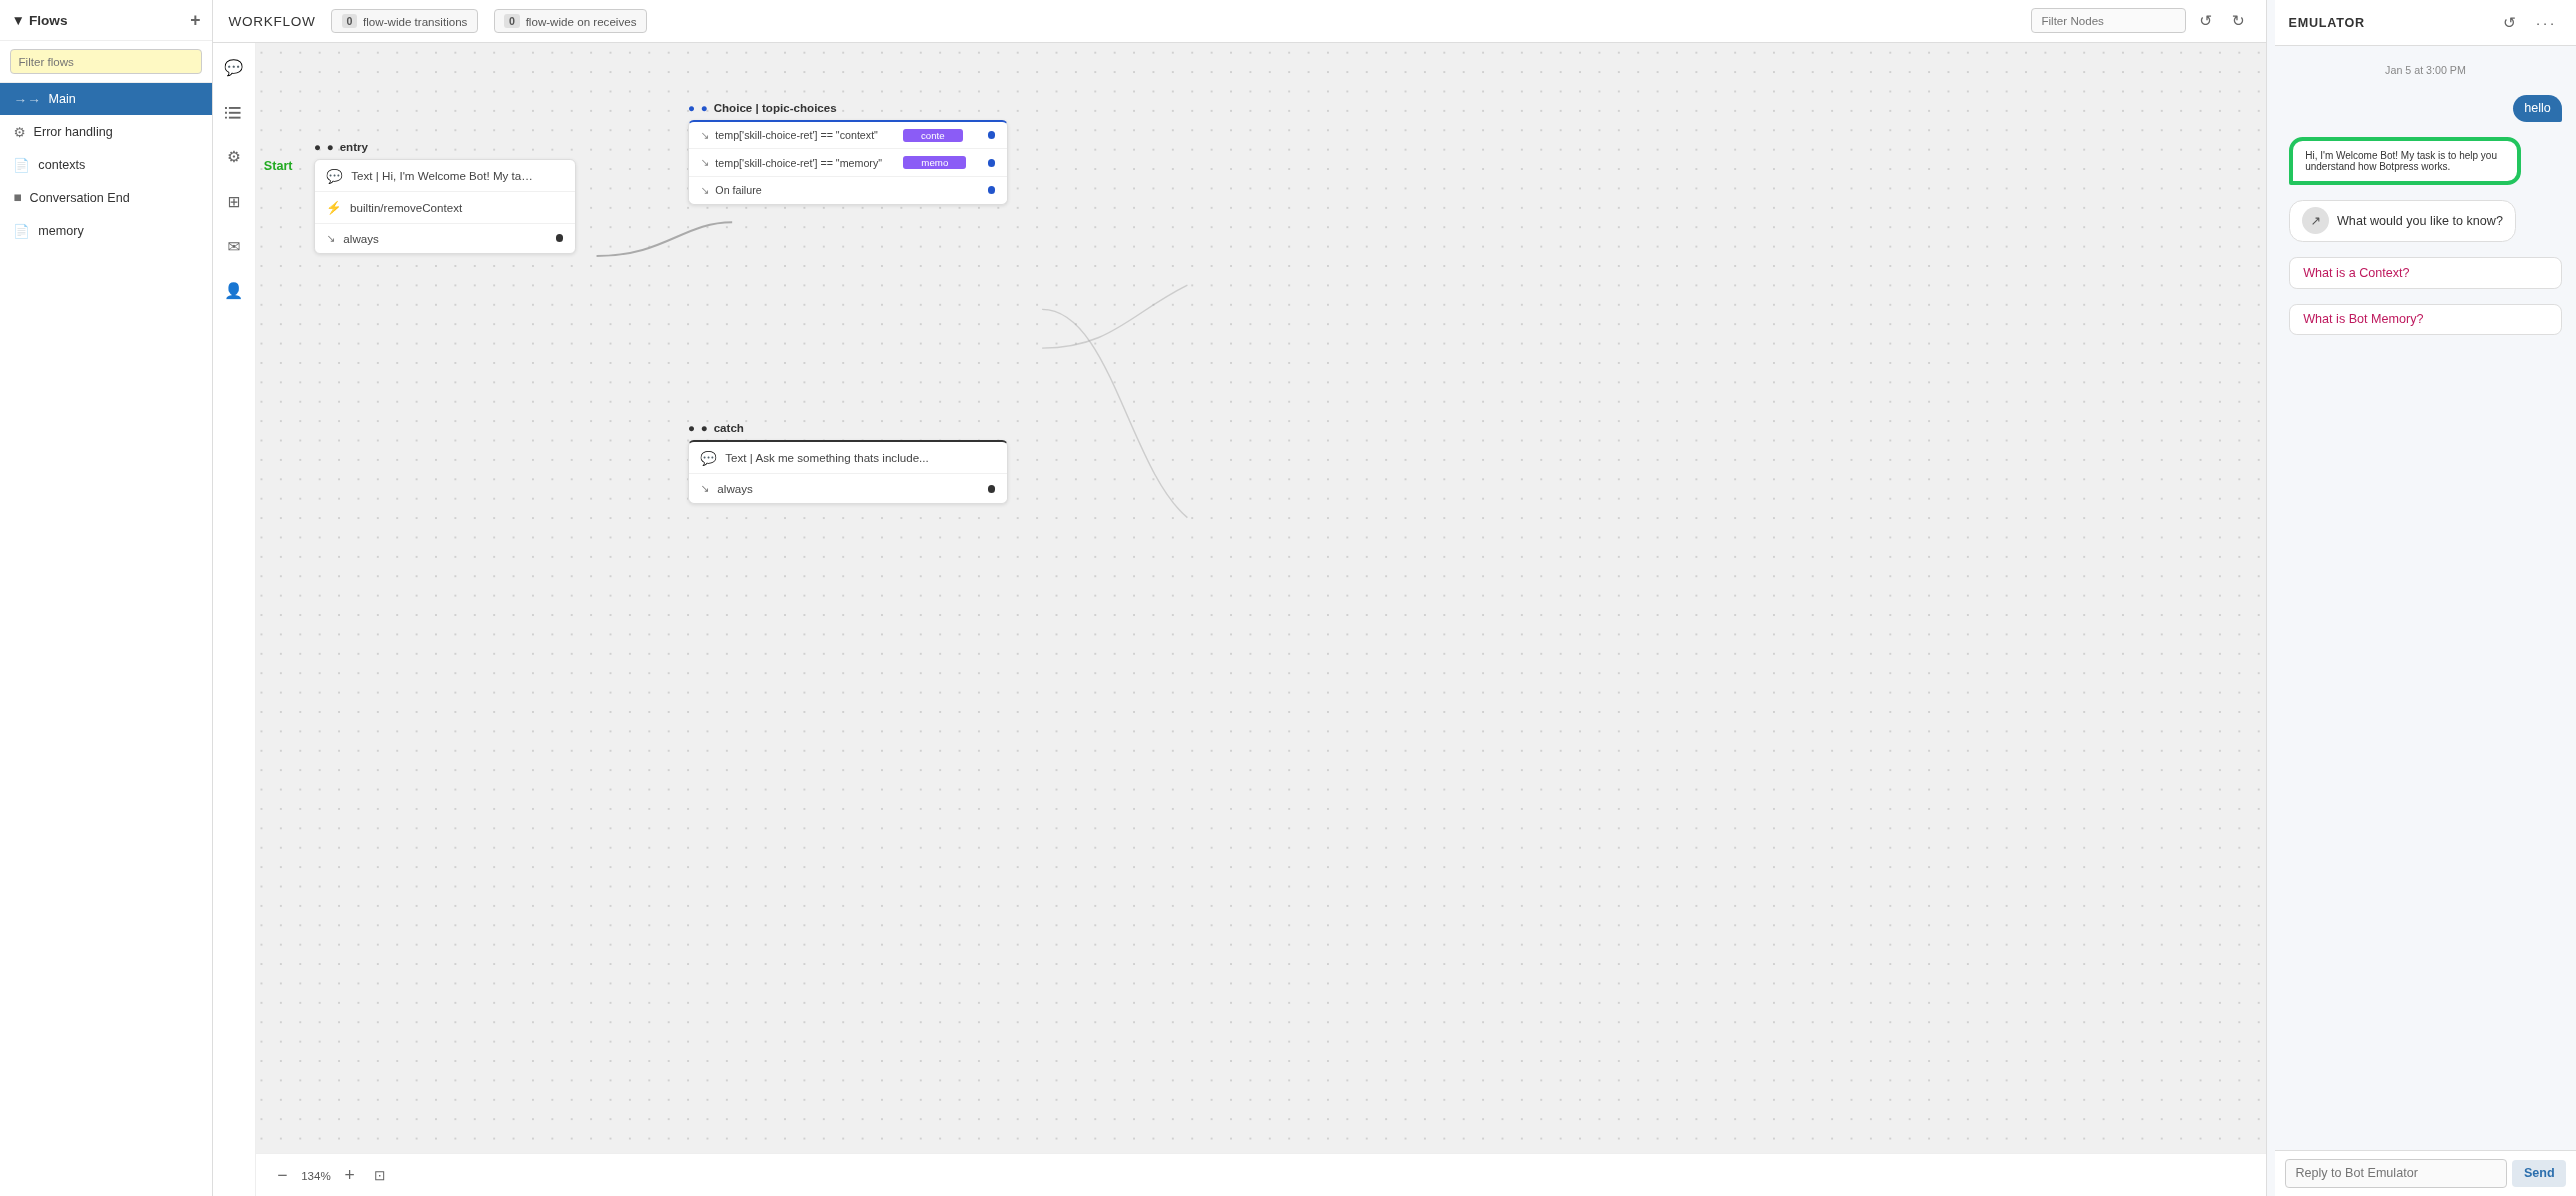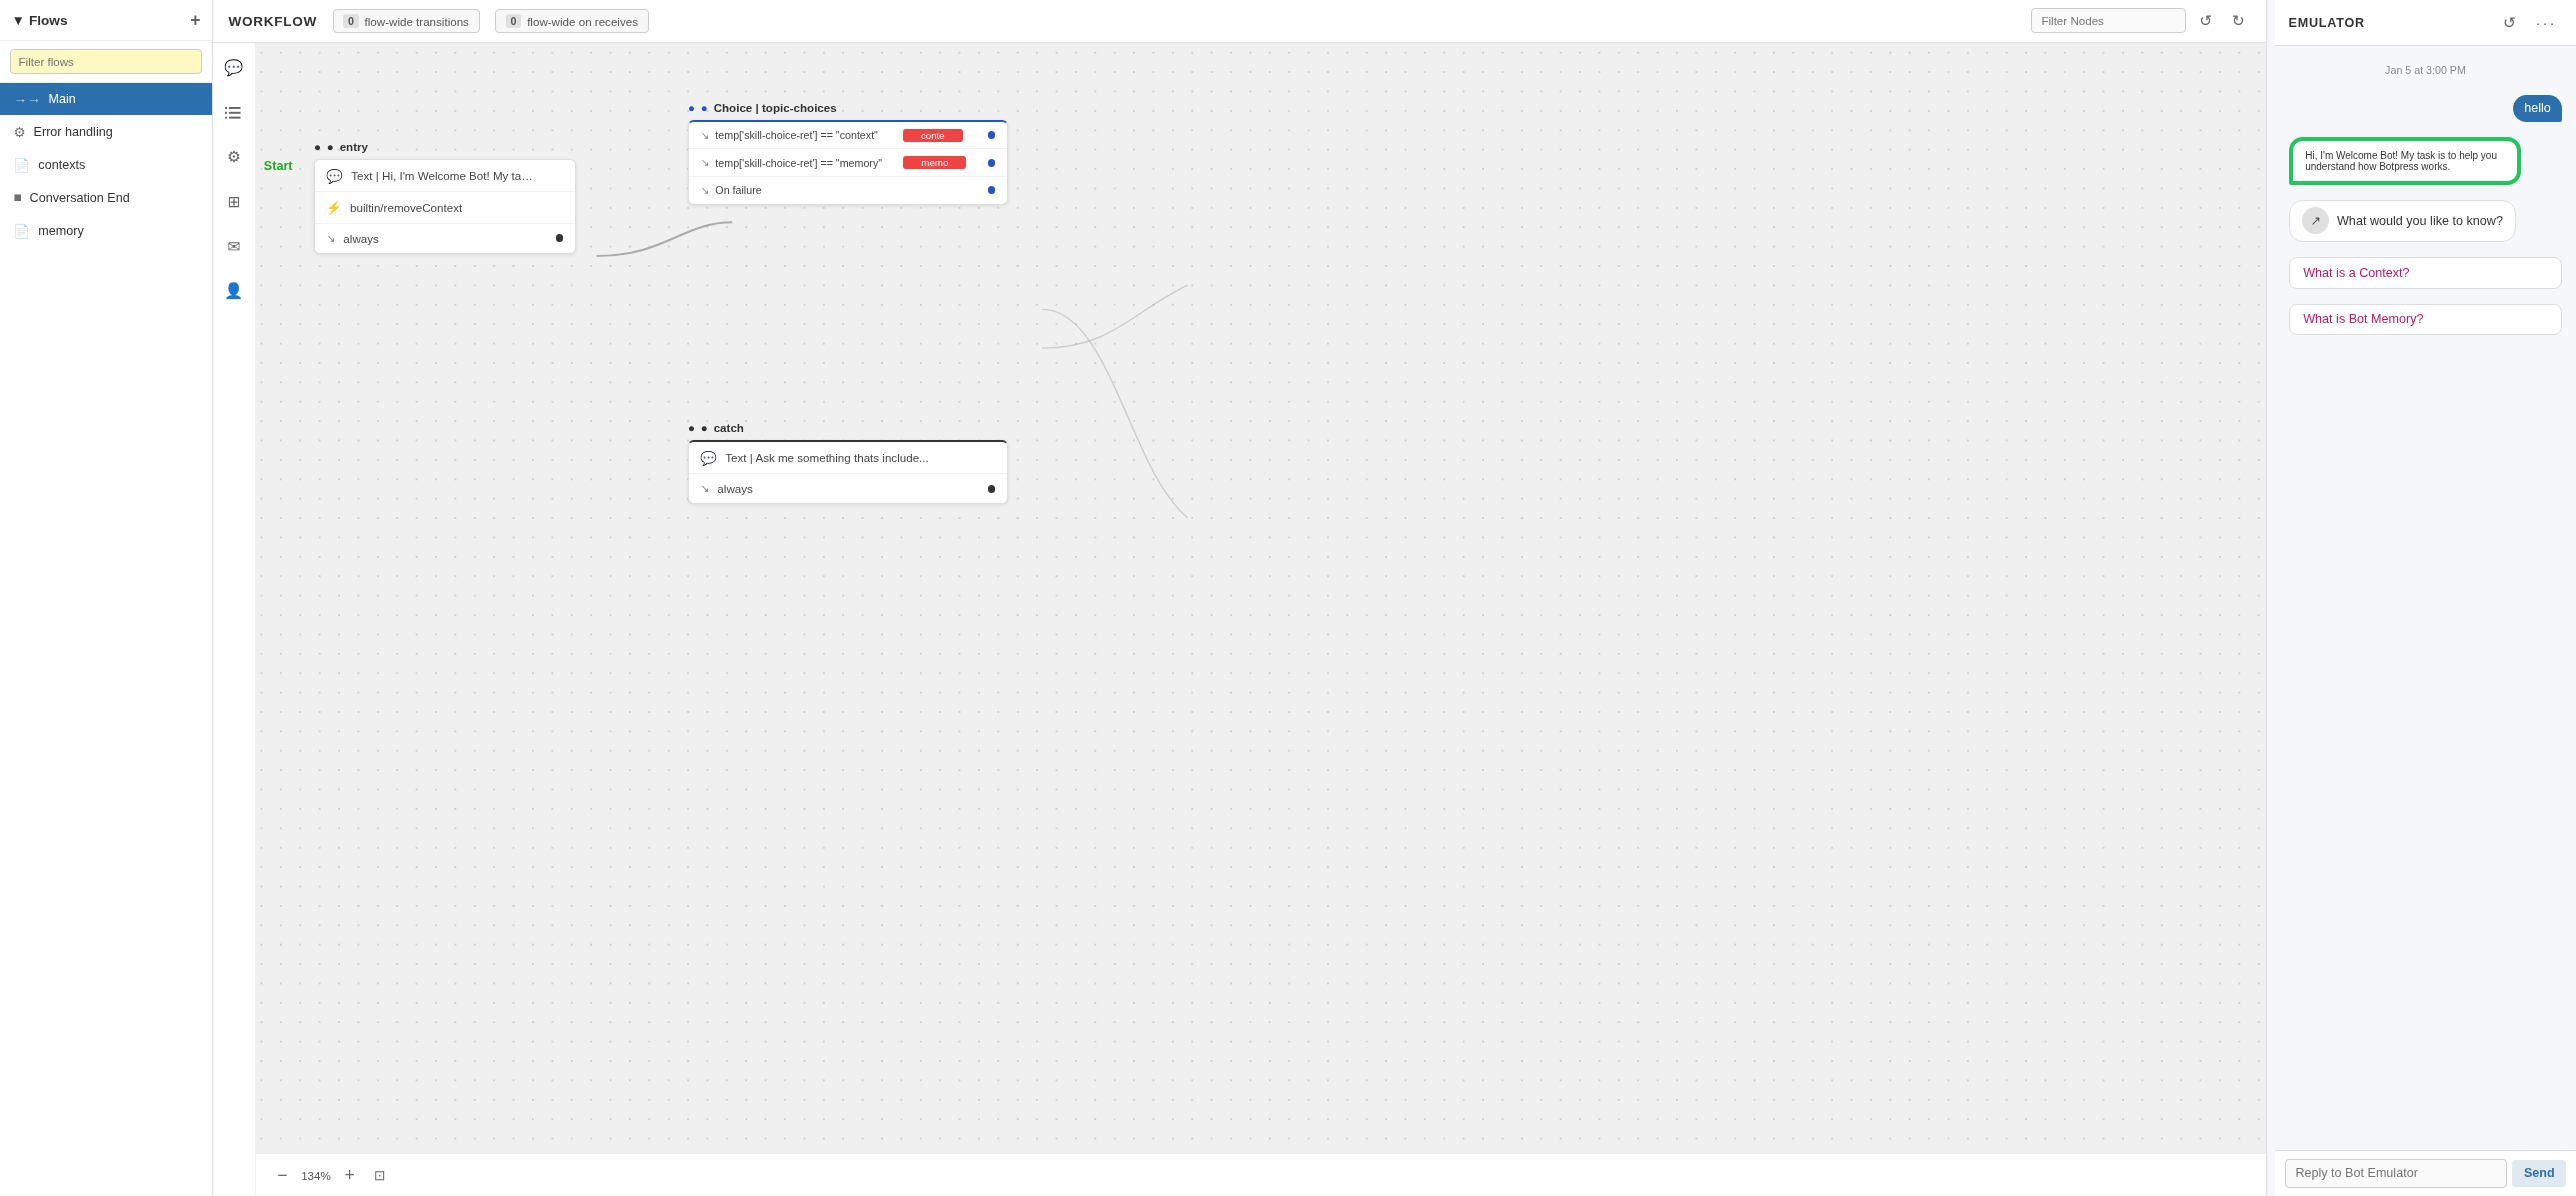--- a/index.html
+++ b/index.html
@@ -10,21 +10,21 @@
     .sidebar-header { display: flex; align-items: center; justify-content: space-between; padding: 9.7px 11.6px; border-bottom: 1px solid #eee; font-weight: 600; font-size: 13.6px; color: #333; }
     .sidebar-filter { padding: 7.8px 9.7px; border-bottom: 1px solid #eee; }
     .sidebar-filter input { width: 100%; padding: 4.8px 7.8px; border: 1px solid #ccc; border-radius: 3.9px; font-size: 11.6px; color: #555; background: #fef9c3; }
     .sidebar-item { display: flex; align-items: center; padding: 8.7px 13.6px; cursor: pointer; color: #333; font-size: 12.6px; gap: 7.8px; }
     .sidebar-item.active { background: #2c6fad; color: #fff; }
     .sidebar-item .si-icon { font-size: 13.6px; opacity: 0.7; }
 
     
     #main { flex: 1; display: flex; flex-direction: column; overflow: hidden; }
     .workflow-header { display: flex; align-items: center; padding: 0 15.5px; height: 43px; background: #fff; border-bottom: 1px solid #ddd; gap: 15.5px; }
-    .workflow-title { font-weight: 700; font-size: 13.6px; letter-spacing: 0.05em; color: #333; }
+    .workflow-title { font-weight: 400; font-size: 13.6px; letter-spacing: 0.05em; color: #333; }
     .flow-btn { display: flex; align-items: center; gap: 5.8px; padding: 3.9px 9.7px; border: 1px solid #ccc; border-radius: 3.9px; background: #f7f7f7; font-size: 11.6px; color: #555; cursor: pointer; }
     .flow-btn .badge { background: #e0e0e0; border-radius: 2.9px; padding: 1px 4.8px; font-size: 10.7px; font-weight: 600; }
     .workflow-tools { margin-left: auto; display: flex; align-items: flex-start; gap: 7.8px; }
     .filter-nodes-input { padding: 4.8px 9.7px; border: 1px solid #ccc; border-radius: 3.9px; font-size: 11.6px; width: 155px; background: #fafafa; }
     .icon-btn { background: none; border: none; cursor: pointer; color: #666; font-size: 15.5px; padding: 3.9px 5.8px; }
 
     
     .canvas { flex: 1; position: relative; overflow: hidden; background: radial-gradient(circle, #d0d0d0 1px, transparent 1px) 0 0 / 19.4px 19.4px; }
 
     
@@ -44,21 +44,21 @@
     .node-card { background: #fff; border: 1px solid #ddd; border-radius: 5.8px; overflow: hidden; box-shadow: 0 1px 3.9px rgba(0,0,0,0.1); }
     .node-row { display: flex; align-items: center; gap: 7.8px; padding: 7.8px 11.6px; border-bottom: 1px solid #f0f0f0; font-size: 11.6px; color: #444; }
     .node-row:last-child { border-bottom: none; }
     .connector-dot { width: 7.8px; height: 7.8px; background: #333; border-radius: 50%; margin-left: auto; }
 
     .node-choice { position: absolute; top: 78px; left: 466px; width: 310px; }
     .node-choice .node-card { border-top: 2.9px solid #2255cc; }
     .node-choice-title::before { content: '●'; color: #2255cc; }
     .transition-row { display: flex; align-items: center; gap: 5.8px; padding: 6.8px 11.6px; border-bottom: 1px solid #f0f0f0; font-size: 10.7px; color: #444; }
     .transition-row:last-child { border-bottom: none; }
-    .t-badge { background: #ef4444; color: #fff; border-radius: 2.9px; padding: 1px 18px; font-size: 9.7px; margin-left: auto; }
+    .t-badge { background: #8b5cf6; color: #fff; border-radius: 2.9px; padding: 1px 18px; font-size: 9.7px; margin-left: auto; }
     .conn-dot-blue { width: 7.8px; height: 7.8px; background: #2255cc; border-radius: 50%; margin-left: auto; }
 
     .node-catch { position: absolute; top: 388px; left: 466px; width: 310px; }
     .node-catch .node-card { border-top: 2.9px solid #333; }
 
     
     .zoom-bar { position: absolute; bottom: 0; left: 43px; right: 0; height: 43px; background: #fff; border-top: 1px solid #eee; display: flex; align-items: center; gap: 7.8px; padding: 0 15.5px; }
     .zoom-btn { background: none; border: none; cursor: pointer; font-size: 17.5px; color: #666; padding: 1.9px 5.8px; }
     .zoom-pct { font-size: 11.6px; color: #555; }
 

